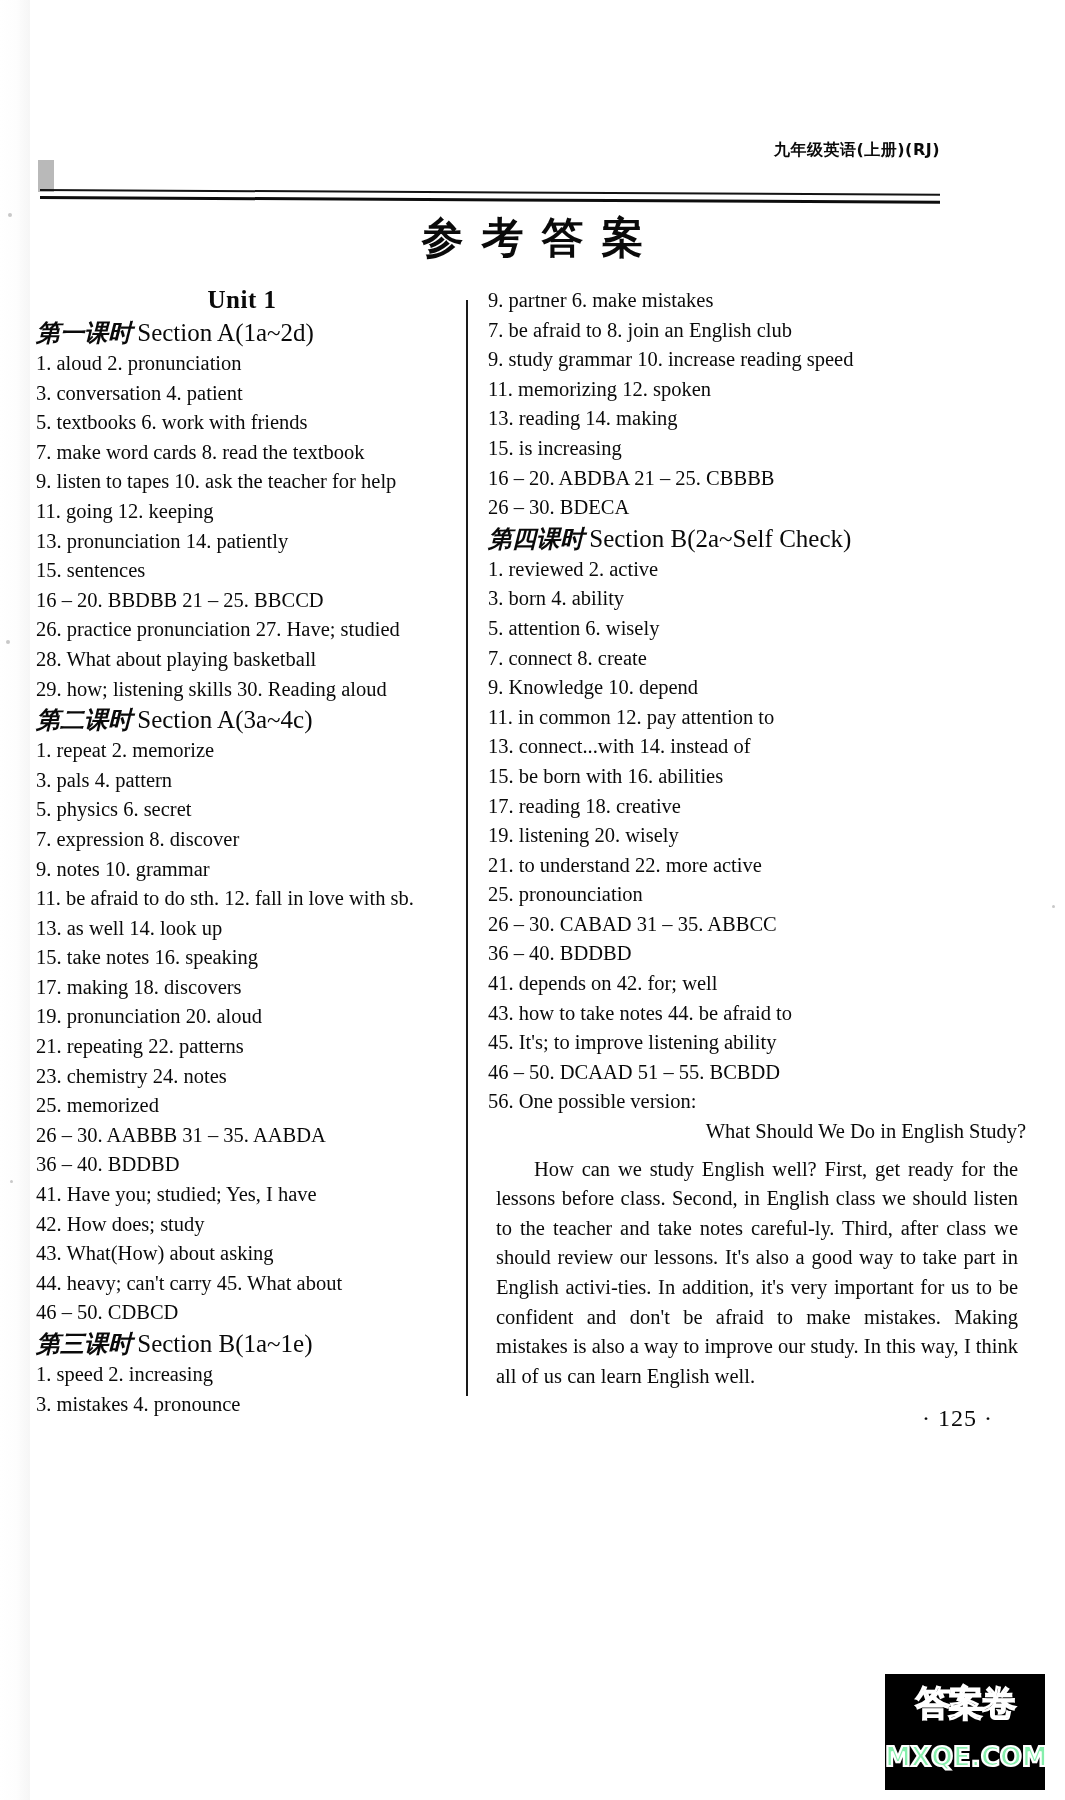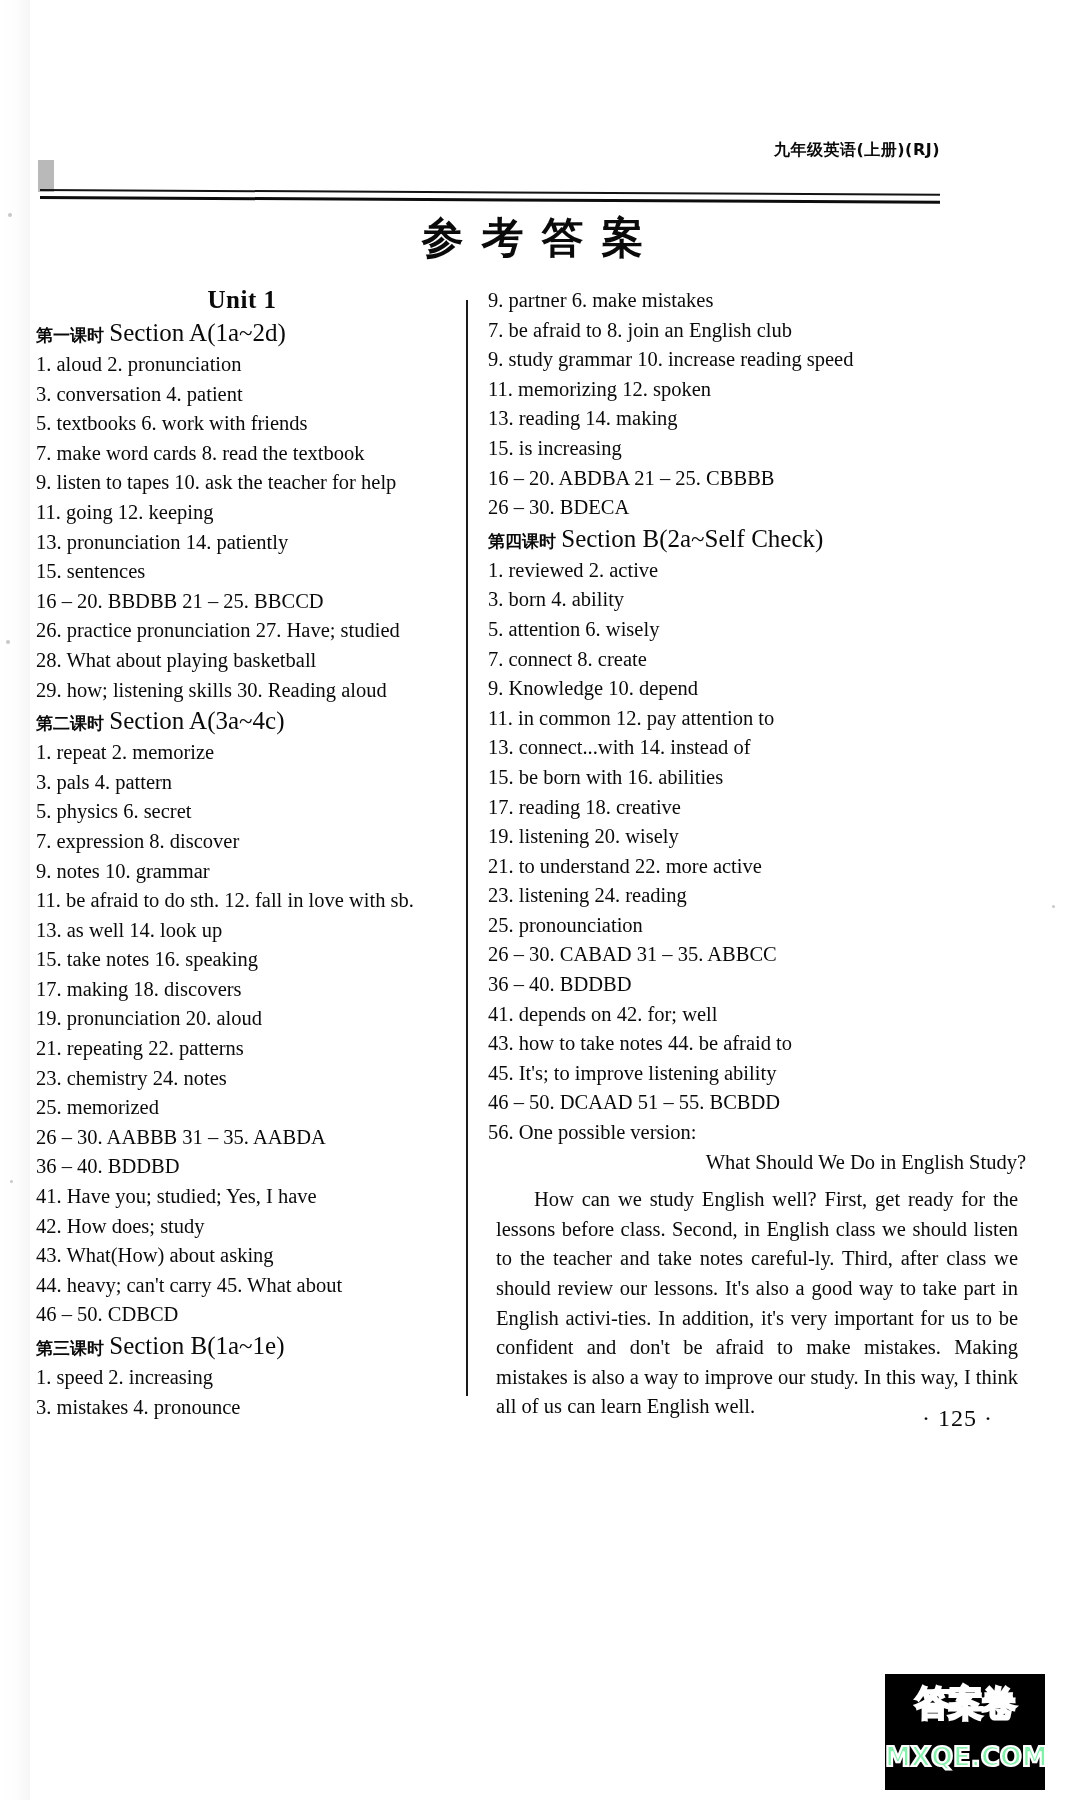--- a/index.html
+++ b/index.html
@@ -121,22 +121,23 @@
 
   .lesson-heading {
     font-size: 21px;
     line-height: 30px;
     margin: 1px 0 0 0;
     white-space: nowrap;
   }
   .lesson-heading .cn {
     font-family: "DejaVu Sans", sans-serif;
     font-weight: bold;
-    font-size: 17px;
+    font-size: 24px;
     letter-spacing: 0px;
+    font-style: italic;
   }
   .lesson-heading .en {
     font-family: "Liberation Serif", serif;
     font-size: 25px;
   }
 
   .ans-line {
     font-size: 20.5px;
     line-height: 29.6px;
     margin: 0;
@@ -179,21 +180,21 @@
     width: 160px;
     height: 116px;
     background: #000000;
   }
   .wm-row1 {
     position: absolute;
     left: 0; top: 6px;
     width: 160px;
     text-align: center;
     font-family: "DejaVu Sans", sans-serif;
-    font-weight: bold;
+    font-weight: normal;
     font-size: 35px;
     color: #000000;
     -webkit-text-stroke: 2.5px #ffffff;
     letter-spacing: -2px;
     white-space: nowrap;
   }
   .wm-row2 {
     position: absolute;
     left: 0; top: 68px;
     width: 160px;
@@ -313,21 +314,20 @@
         <p class="ans-line">3. born     4. ability</p>
         <p class="ans-line">5. attention     6. wisely</p>
         <p class="ans-line">7. connect     8. create</p>
         <p class="ans-line">9. Knowledge     10. depend</p>
         <p class="ans-line">11. in common      12. pay attention to</p>
         <p class="ans-line">13. connect...with      14. instead of</p>
         <p class="ans-line">15. be born with      16. abilities</p>
         <p class="ans-line">17. reading     18. creative</p>
         <p class="ans-line">19. listening     20. wisely</p>
         <p class="ans-line">21. to understand      22. more active</p>
-        <p class="ans-line">23. listening     24. reading</p>
         <p class="ans-line">25. pronounciation</p>
         <p class="ans-line">26 – 30. CABAD      31 – 35. ABBCC</p>
         <p class="ans-line">36 – 40. BDDBD</p>
         <p class="ans-line">41. depends on      42. for; well</p>
         <p class="ans-line">43. how to take notes      44. be afraid to</p>
         <p class="ans-line">45. It's; to improve listening ability</p>
         <p class="ans-line">46 – 50. DCAAD      51 – 55. BCBDD</p>
         <p class="ans-line">56. One possible version:</p>
       </div>
 

